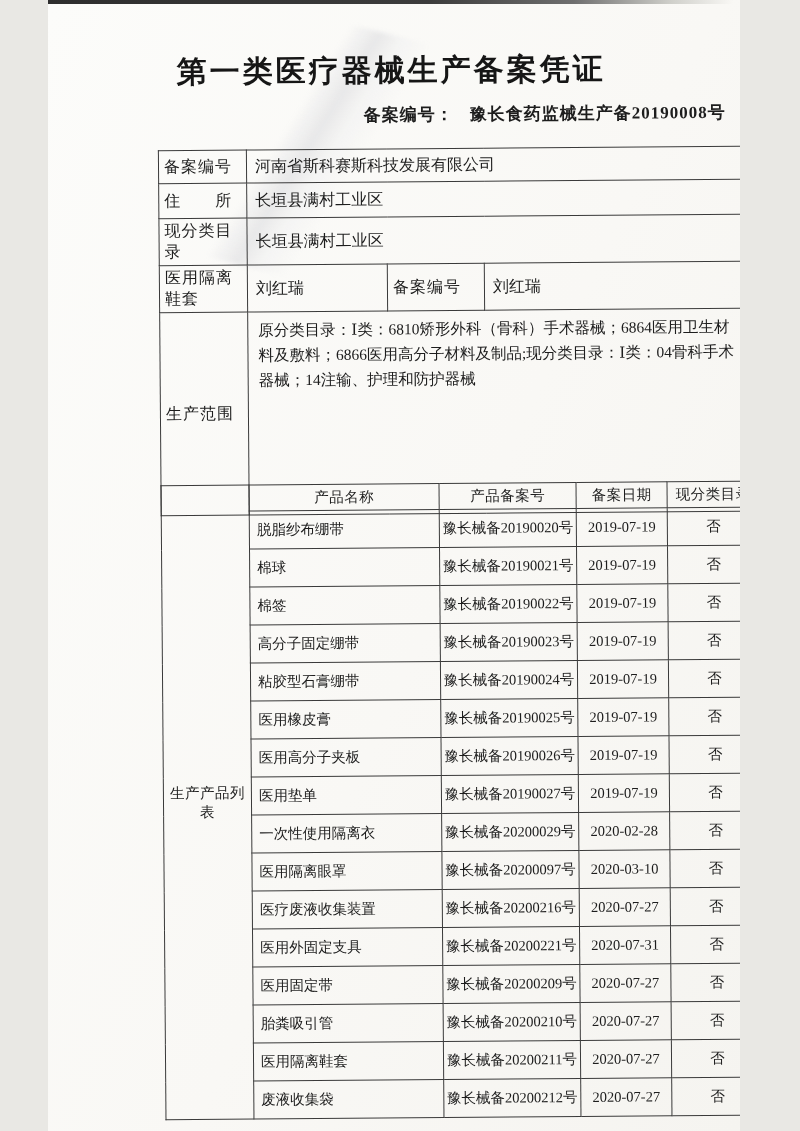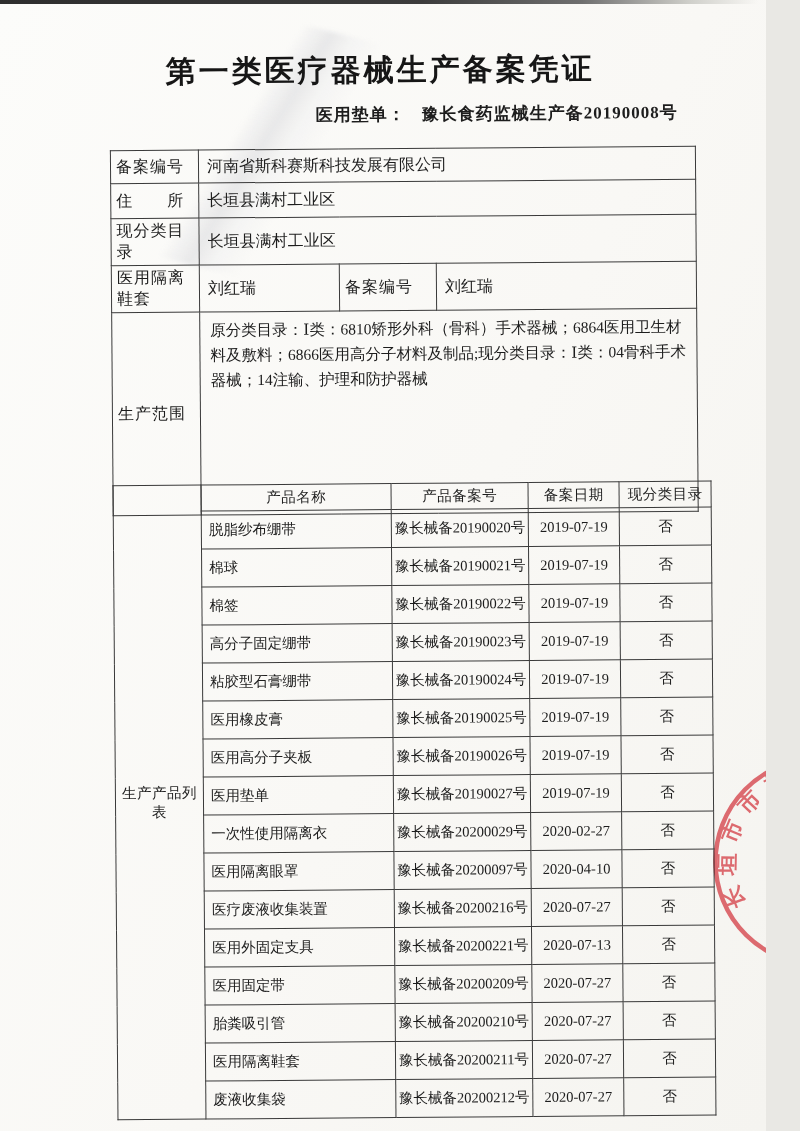--- a/index.html
+++ b/index.html
@@ -1,20 +1,20 @@
 <!DOCTYPE html>
 <html><head>
 <meta charset="utf-8">
 <style>
   html,body{margin:0;padding:0;}
   body{width:800px;height:1131px;overflow:hidden;background:#e9e8e4;}
   .page{
-    position:relative;width:766px;height:1131px;overflow:hidden;
+    position:relative;width:692px;height:1131px;overflow:hidden;
     background:linear-gradient(115deg,#fcfcfa 0%,#f9f8f5 55%,#f5f4f0 100%);
-    font-family:"Liberation Serif","DejaVu Serif",serif;color:#1d1d1d;
+    font-family:"Liberation Serif","DejaVu Serif",serif;color:#1d1d1d;margin-left:48px;
   }
   .scan-edge-top{
     position:absolute;top:0;left:0;width:100%;height:4px;
     background:linear-gradient(to right,#2e2e2e 0%,#3c3c3c 55%,#6f6f6f 76%,#cfcfca 90%,rgba(255,255,255,0) 99%);
   }
   .crease{
     position:absolute;top:18px;left:110px;width:300px;height:260px;
     background:linear-gradient(108deg,rgba(0,0,0,0) 42%,rgba(158,160,176,0.20) 50%,rgba(196,198,210,0.10) 56%,rgba(0,0,0,0) 64%);
     transform:rotate(14deg);filter:blur(2px);pointer-events:none;
   }
@@ -61,21 +61,21 @@
 
 <div class="page">
   <div class="scan-edge-top"></div>
   <div class="crease"></div>
 
   <div class="tilt">
 
     <h1 class="title">第一类医疗器械生产备案凭证</h1>
 
     <div class="filing-line">
-      <span>医用垫单：</span><span class="val">豫长食药监械生产备20190008号</span>
+      <span>备案编号：</span><span class="val">豫长食药监械生产备20190008号</span>
     </div>
 
     <table class="info-table">
       <colgroup>
           <col style="width:88px">
           <col style="width:140px">
           <col style="width:97px">
           <col style="width:260px">
         </colgroup>
       <tbody>
@@ -173,42 +173,42 @@
           <tr class="prow">
             <td class="c-name">医用垫单</td>
             <td class="c-no">豫长械备20190027号</td>
             <td class="c-date">2019-07-19</td>
             <td class="c-consign">否</td>
           </tr>
 
           <tr class="prow">
             <td class="c-name">一次性使用隔离衣</td>
             <td class="c-no">豫长械备20200029号</td>
-            <td class="c-date">2020-02-27</td>
+            <td class="c-date">2020-02-28</td>
             <td class="c-consign">否</td>
           </tr>
 
           <tr class="prow">
             <td class="c-name">医用隔离眼罩</td>
             <td class="c-no">豫长械备20200097号</td>
-            <td class="c-date">2020-04-10</td>
+            <td class="c-date">2020-03-10</td>
             <td class="c-consign">否</td>
           </tr>
 
           <tr class="prow">
             <td class="c-name">医疗废液收集装置</td>
             <td class="c-no">豫长械备20200216号</td>
             <td class="c-date">2020-07-27</td>
             <td class="c-consign">否</td>
           </tr>
 
           <tr class="prow">
             <td class="c-name">医用外固定支具</td>
             <td class="c-no">豫长械备20200221号</td>
-            <td class="c-date">2020-07-13</td>
+            <td class="c-date">2020-07-31</td>
             <td class="c-consign">否</td>
           </tr>
 
           <tr class="prow">
             <td class="c-name">医用固定带</td>
             <td class="c-no">豫长械备20200209号</td>
             <td class="c-date">2020-07-27</td>
             <td class="c-consign">否</td>
           </tr>
 

